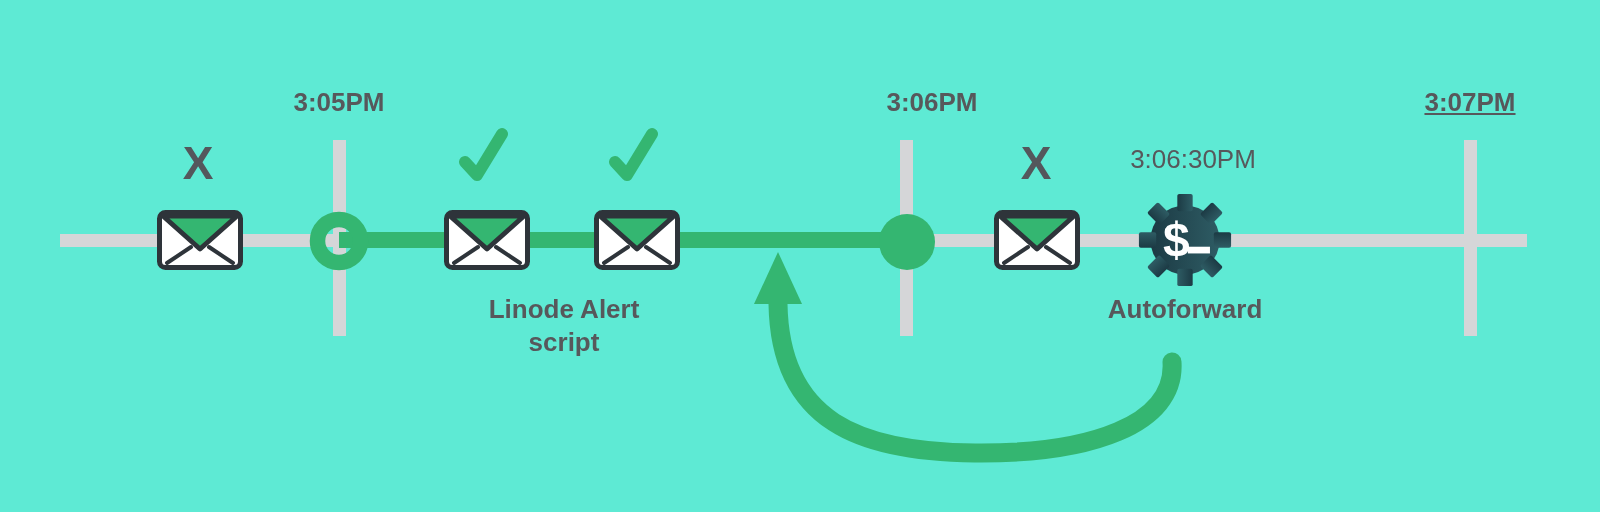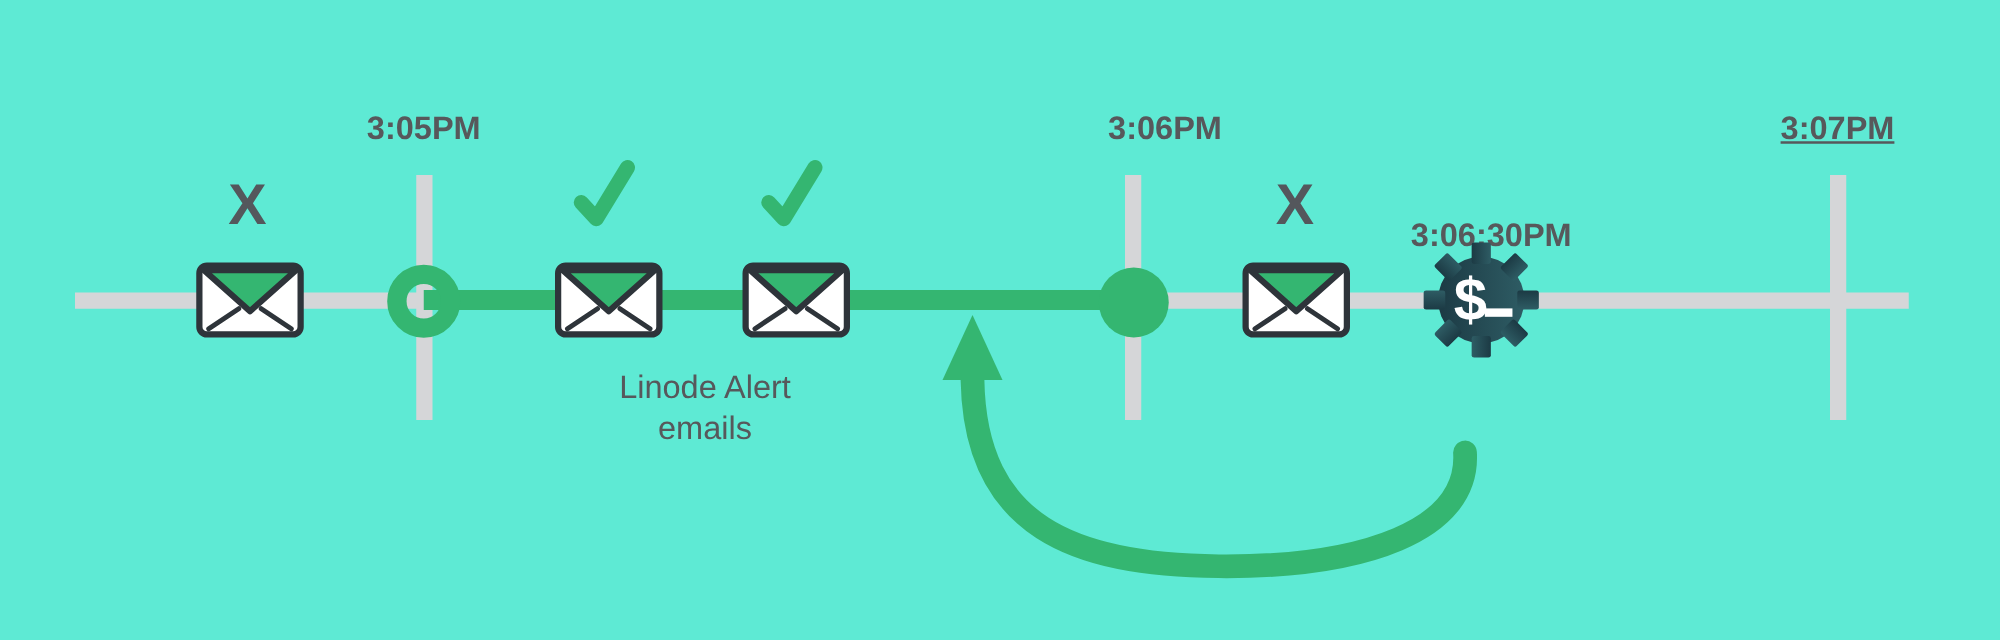--- a/index.html
+++ b/index.html
@@ -37,25 +37,25 @@
   
   .time-label {
     position: absolute; top: 87px; transform: translateX(-50%);
     color: #57585b; font-size: 26px; font-weight: bold; white-space: nowrap;
   }
   .time-label.t305 { left: 339px; }
   .time-label.t306 { left: 932px; }
   .time-label.t307 { left: 1470px; text-decoration: underline; }
   .script-time {
     position: absolute; left: 1193px; top: 144px; transform: translateX(-50%);
-    color: #57585b; font-size: 26px; font-weight: bold; white-space: nowrap; margin-top: 29px;
+    color: #57585b; font-size: 26px; font-weight: normal; white-space: nowrap;
   }
   .caption {
     position: absolute; transform: translateX(-50%); text-align: center;
-    color: #57585b; font-size: 26px; font-weight: normal; line-height: 33px; white-space: nowrap;
+    color: #57585b; font-size: 26px; font-weight: bold; line-height: 33px; white-space: nowrap;
   }
   .caption.alert { left: 564px; top: 293px; }
   .caption.script { left: 1185px; top: 293px; }
 
   .x-mark {
     position: absolute; transform: translate(-50%, -50%);
     color: #54575c; font-size: 46px; font-weight: bold; line-height: 1;
   }
   .x-mark.x1 { left: 198px; top: 163px; }
   .x-mark.x2 { left: 1036px; top: 163px; }
@@ -148,23 +148,24 @@
       <rect x="42" y="2" width="16" height="18" rx="2" transform="rotate(225 50 50)"></rect>
       <rect x="42" y="2" width="16" height="18" rx="2" transform="rotate(270 50 50)"></rect>
       <rect x="42" y="2" width="16" height="18" rx="2" transform="rotate(315 50 50)"></rect>
     </g>
     <text x="41" y="67" text-anchor="middle" font-size="50" font-weight="bold" fill="#ffffff" font-family="Liberation Sans, sans-serif">$</text>
     <rect x="53" y="57" width="23" height="7" fill="#ffffff"></rect>
   </svg>
 
   <div class="caption alert">
     <div>Linode Alert</div>
-    <div>emails</div>
+    <div>script</div>
   </div>
   <div class="caption script">
+    <div>Autoforward</div>
   </div>
 
   <svg class="loop-arrow" viewBox="0 0 500 250">
     <path d="M462,122 C466,185 380,214 265,213 C150,212 70,182 68,64" fill="none" stroke="#34b671" stroke-width="19" stroke-linecap="round"></path>
     <polygon points="68,12 44,64 92,64" fill="#34b671"></polygon>
   </svg>
 
 </div>
 
 </body></html>

